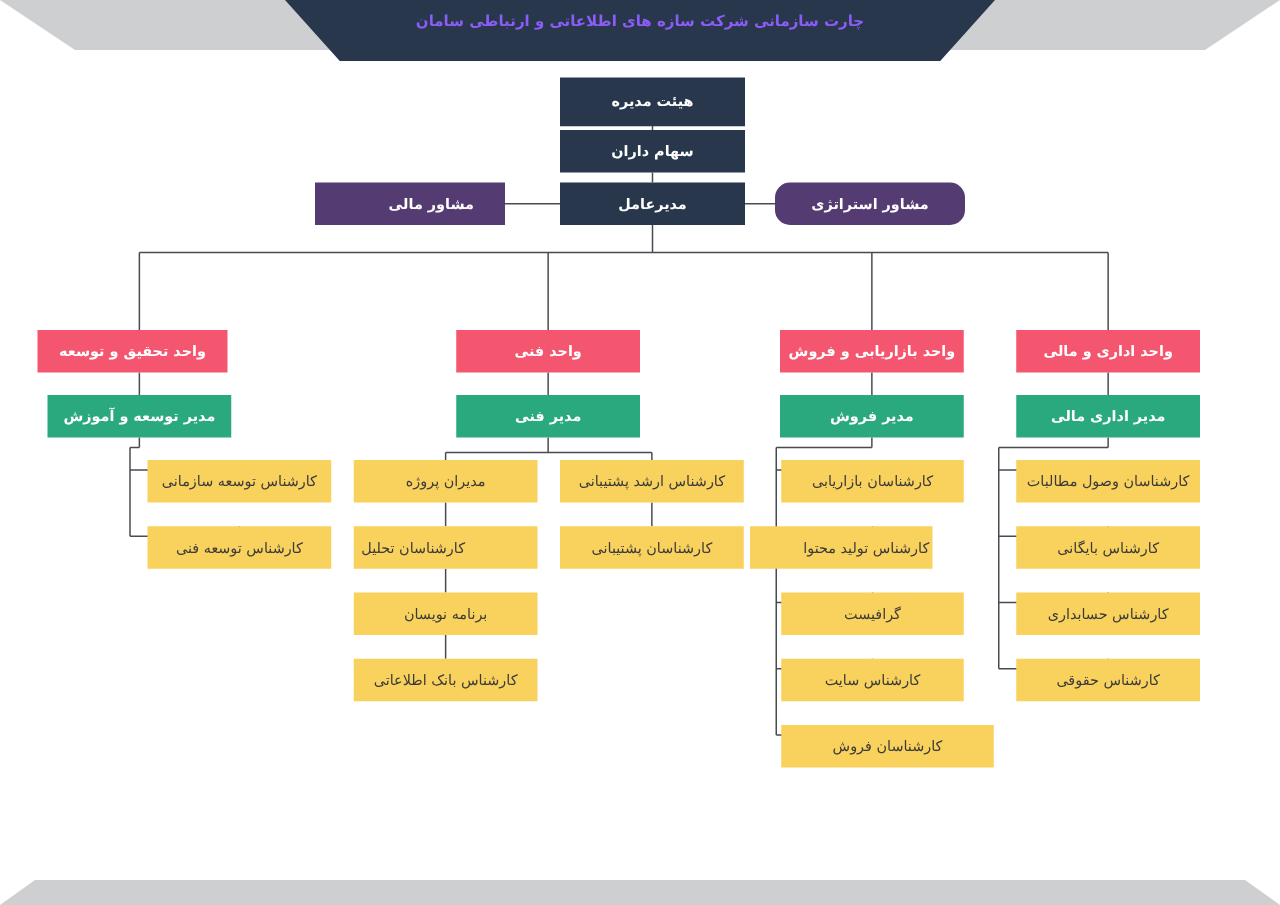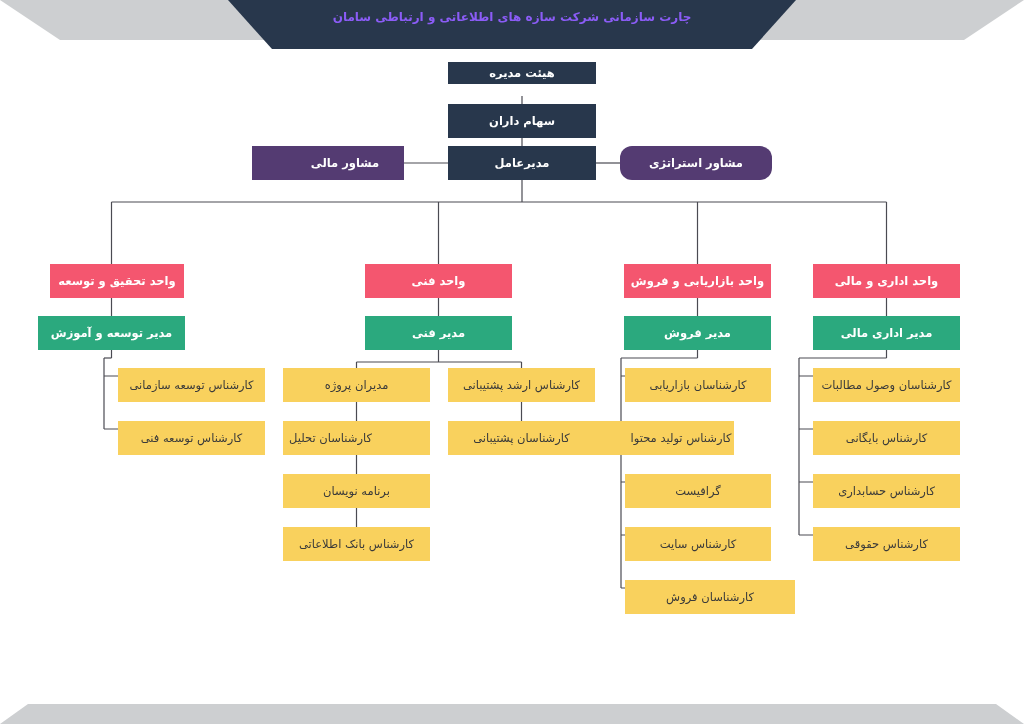--- a/index.html
+++ b/index.html
@@ -148,36 +148,36 @@
         <path d="M 621 535 L 698 535 L 698 527" stroke="#4a4a52" stroke-width="1.2" fill="none"></path>
         <path d="M 621 588 L 698 588 L 698 580" stroke="#4a4a52" stroke-width="1.2" fill="none"></path>
         <path d="M 886.5 350 L 886.5 358" stroke="#4a4a52" stroke-width="1.2" fill="none"></path>
         <path d="M 799 358 L 886.5 358" stroke="#4a4a52" stroke-width="1.2" fill="none"></path>
         <path d="M 799 358 L 799 535" stroke="#4a4a52" stroke-width="1.2" fill="none"></path>
         <path d="M 799 376 L 886.5 376 L 886.5 368" stroke="#4a4a52" stroke-width="1.2" fill="none"></path>
         <path d="M 799 429 L 886.5 429 L 886.5 421" stroke="#4a4a52" stroke-width="1.2" fill="none"></path>
         <path d="M 799 482 L 886.5 482 L 886.5 474" stroke="#4a4a52" stroke-width="1.2" fill="none"></path>
         <path d="M 799 535 L 886.5 535 L 886.5 527" stroke="#4a4a52" stroke-width="1.2" fill="none"></path>
       </svg>
-  <div class="node dark" style="left: 448px; top: 62px; width: 148px; height: 22px;">
+  <div class="node dark" style="left: 448px; top: 62px; width: 148px; height: 39px;">
         <span>هیئت مدیره</span>
       </div>
       <div class="node dark" style="left: 448px; top: 104px; width: 148px; height: 34px;">
         <span>سهام داران</span>
       </div>
       <div class="node dark" style="left: 448px; top: 146px; width: 148px; height: 34px;">
         <span>مدیرعامل</span>
       </div>
       <div class="node purple" style="left: 252px; top: 146px; width: 152px; height: 34px; padding-left: 40px;">
         <span>مشاور مالی</span>
       </div>
       <div class="node purple" style="left: 620px; top: 146px; width: 152px; height: 34px; border-radius: 12px;">
         <span>مشاور استراتژی</span>
       </div>
-      <div class="node pink" style="left: 50px; top: 264px; width: 134px; height: 34px;">
+      <div class="node pink" style="left: 30px; top: 264px; width: 152px; height: 34px;">
         <span>واحد تحقیق و توسعه</span>
       </div>
       <div class="node pink" style="left: 365px; top: 264px; width: 147px; height: 34px;">
         <span>واحد فنی</span>
       </div>
       <div class="node pink" style="left: 624px; top: 264px; width: 147px; height: 34px;">
         <span>واحد بازاریابی و فروش</span>
       </div>
       <div class="node pink" style="left: 813px; top: 264px; width: 147px; height: 34px;">
         <span>واحد اداری و مالی</span>
@@ -214,21 +214,21 @@
       </div>
       <div class="node yellow" style="left: 448px; top: 368px; width: 147px; height: 34px;">
         <span>کارشناس ارشد پشتیبانی</span>
       </div>
       <div class="node yellow" style="left: 448px; top: 421px; width: 147px; height: 34px;">
         <span>کارشناسان پشتیبانی</span>
       </div>
       <div class="node yellow" style="left: 625px; top: 368px; width: 146px; height: 34px;">
         <span>کارشناسان بازاریابی</span>
       </div>
-      <div class="node yellow" style="left: 588px; top: 421px; width: 146px; height: 34px; padding-left: 46px;">
+      <div class="node yellow" style="left: 600px; top: 421px; width: 146px; height: 34px; padding-left: 46px;">
         <span>کارشناس تولید محتوا</span>
       </div>
       <div class="node yellow" style="left: 625px; top: 474px; width: 146px; height: 34px;">
         <span>گرافیست</span>
       </div>
       <div class="node yellow" style="left: 625px; top: 527px; width: 146px; height: 34px;">
         <span>کارشناس سایت</span>
       </div>
       <div class="node yellow" style="left: 625px; top: 580px; width: 170px; height: 34px;">
         <span>کارشناسان فروش</span>

